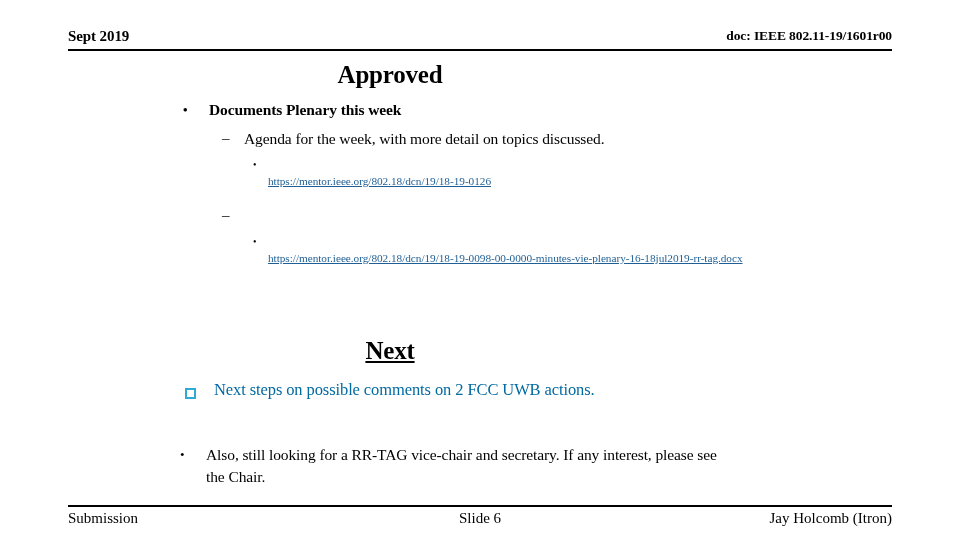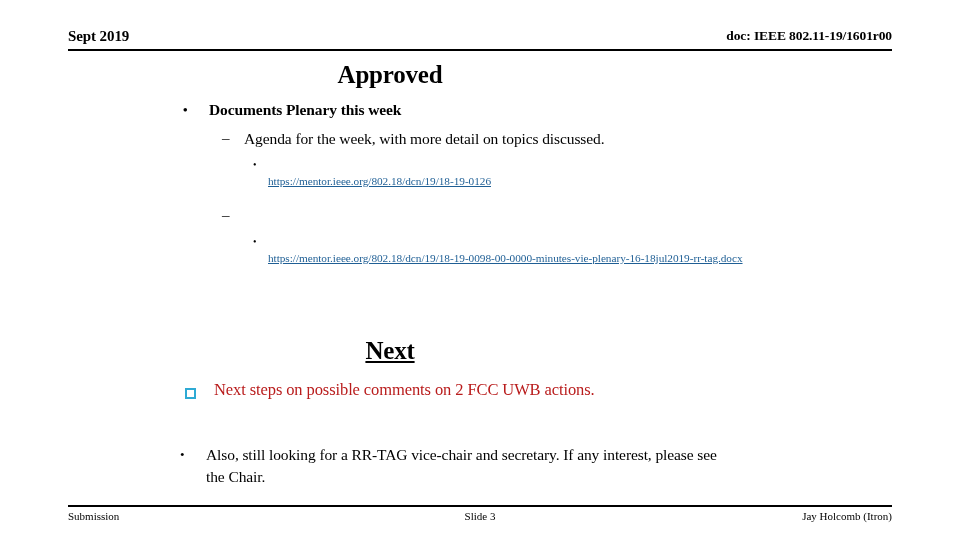--- a/index.html
+++ b/index.html
@@ -128,21 +128,21 @@
     margin-top: 16px;
   }
 
   
   .cyan-row {
     position: absolute;
     display: flex;
     align-items: flex-start;
     font-size: 16.5px;
     letter-spacing: -0.1px;
-    color: #b91c1c;
+    color: #0369a1;
   }
   .cyan-row .marker {
     width: 30px;
     flex: 0 0 30px;
     line-height: 22px;
     position: relative;
   }
   .cyan-square {
     display: inline-block;
     width: 11px;
@@ -182,21 +182,21 @@
     width: 824px;
     height: 0;
     border-top: 2px solid #000000;
   }
   .footer {
     position: absolute;
     left: 68px;
     top: 510px;
     width: 824px;
     height: 16px;
-    font-size: 11px;
+    font-size: 15px;
   }
   .footer-left {
     position: absolute;
     left: 0; top: 0;
     white-space: nowrap;
   }
   .footer-center {
     position: absolute;
     left: 0; top: 0;
     width: 824px;
@@ -255,17 +255,17 @@
   </div>
 
   <div class="lvl1-plain" style="left:180px; top:444px;">
     <span class="marker">•</span>
     <span class="txt">Also, still looking for a RR-TAG vice-chair and secretary.  If any interest, please see the Chair.</span>
   </div>
 
   <div class="footer-rule"></div>
   <div class="footer">
     <div class="footer-left">Submission</div>
-    <div class="footer-center">Slide 3</div>
+    <div class="footer-center">Slide 6</div>
     <div class="footer-right">Jay Holcomb (Itron)</div>
   </div>
 
 </div>
 
 </body></html>

